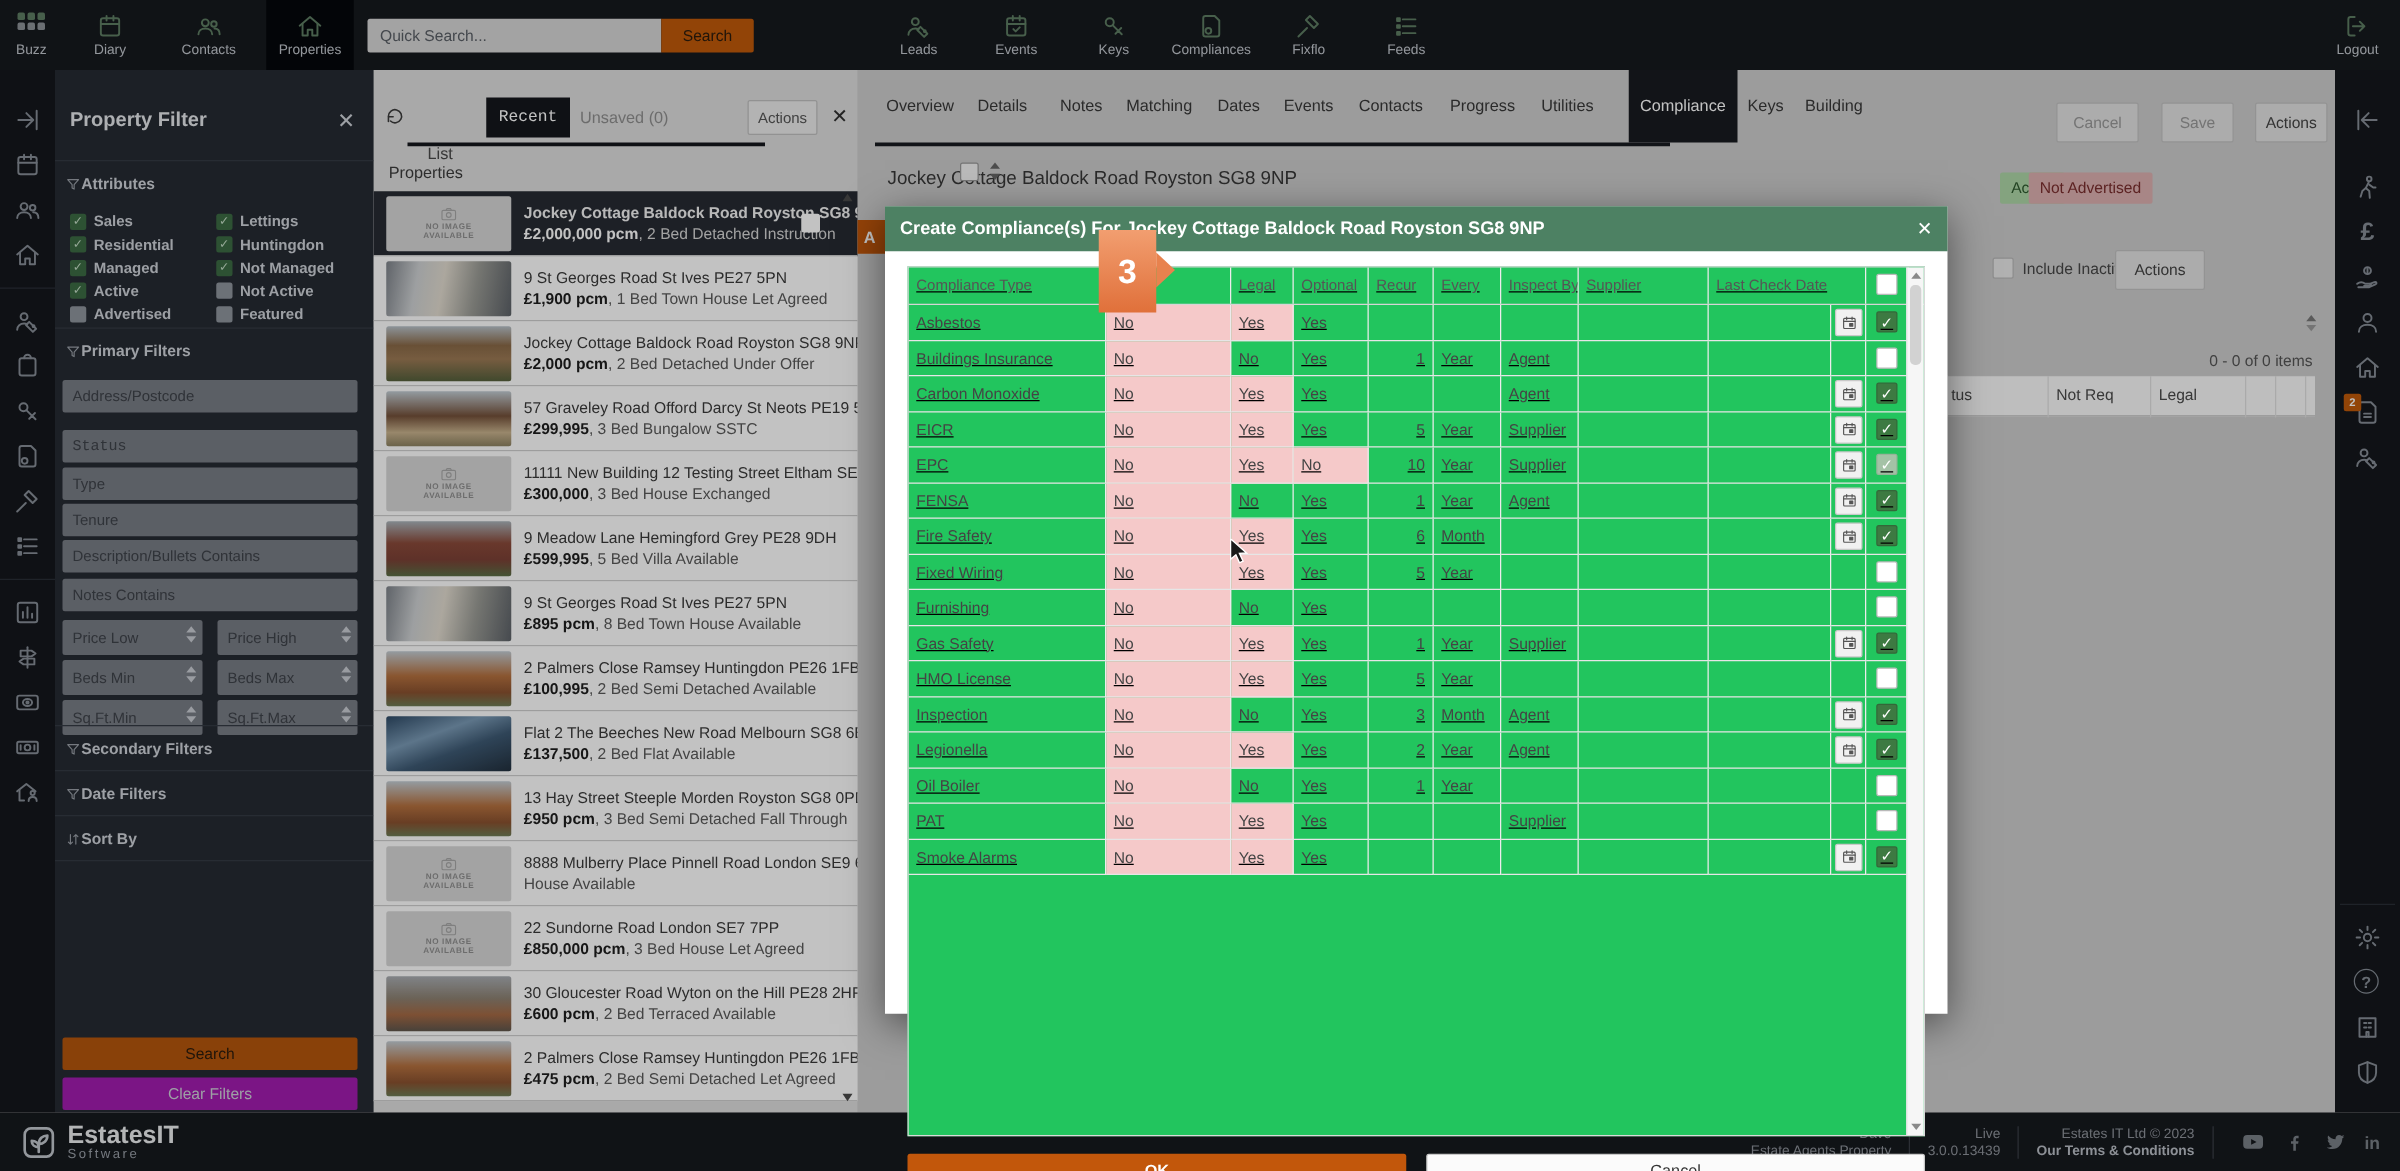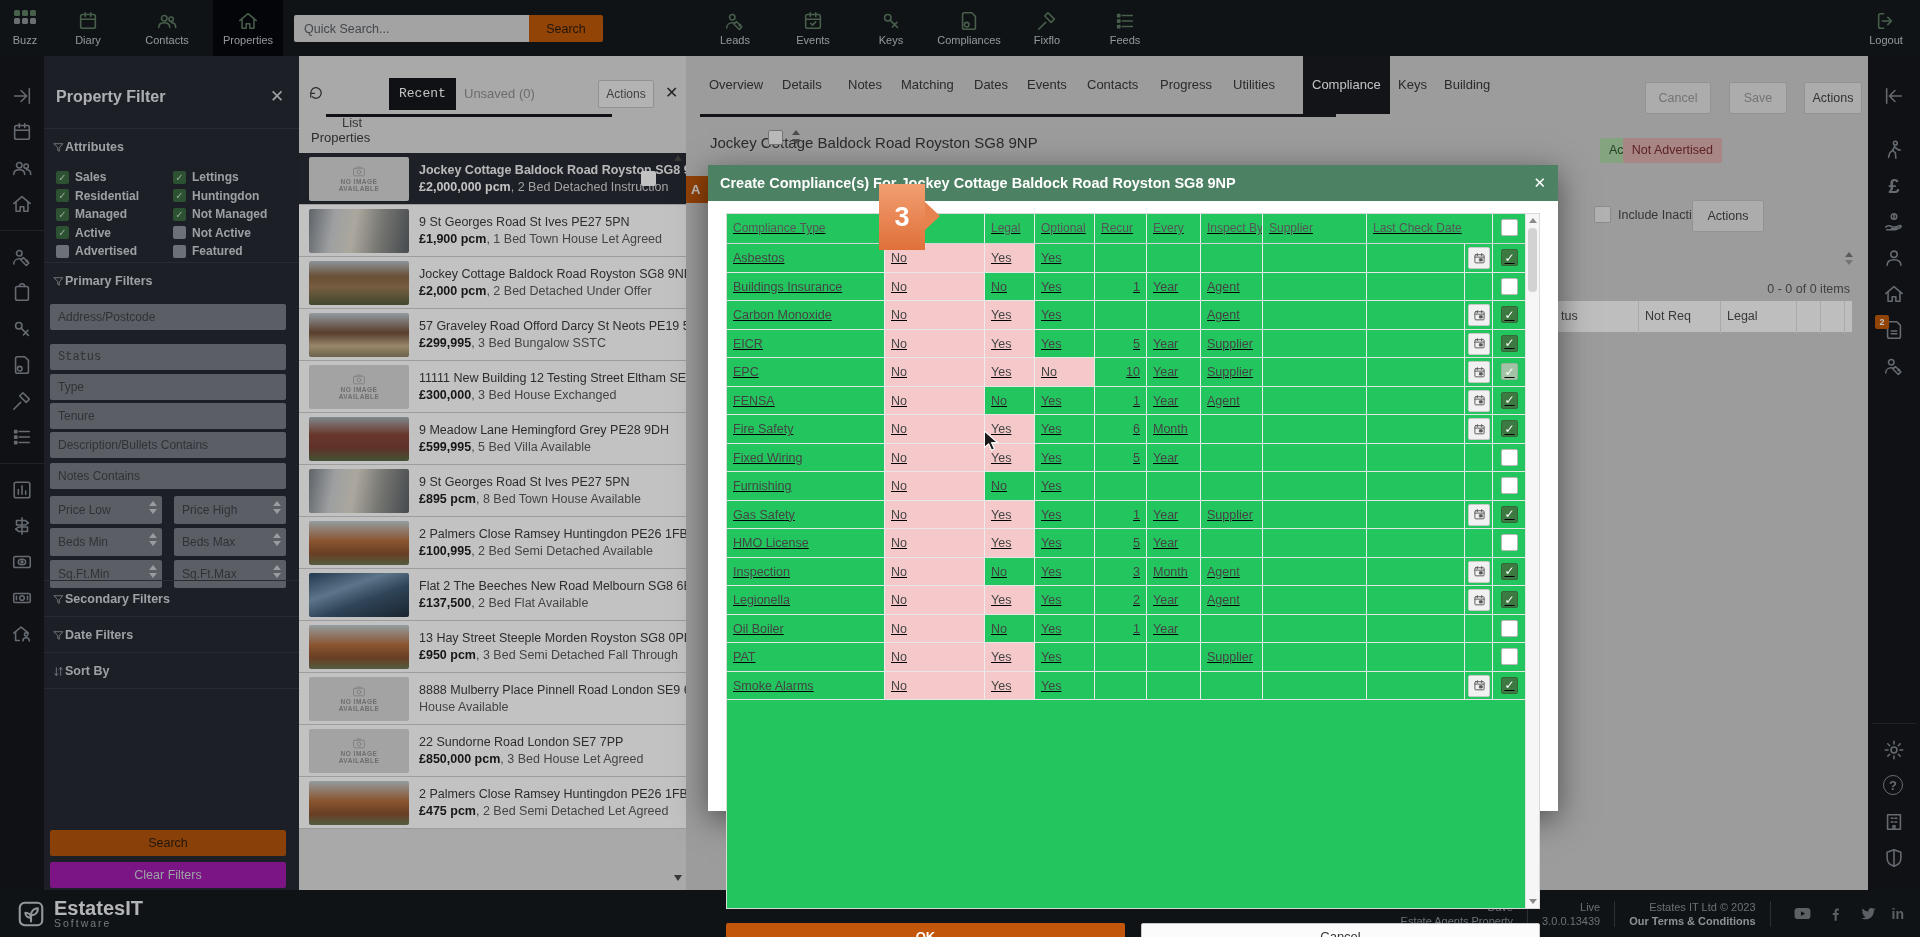--- a/index.html
+++ b/index.html
@@ -670,20 +670,27 @@
               <span>NO IMAGE</span>
               <span>AVAILABLE</span>
             </div>
           </div>
           <div class="ptext">
             <div class="addr">22 Sundorne Road London SE7 7PP</div>
             <div class="l2"><b>£850,000 pcm</b><span>, 3 Bed House Let Agreed</span></div>
           </div>
         </div>
         <div class="prow">
+          <div class="pthumb th-terrace"></div>
+          <div class="ptext">
+            <div class="addr">30 Gloucester Road Wyton on the Hill PE28 2HF</div>
+            <div class="l2"><b>£600 pcm</b><span>, 2 Bed Terraced Available</span></div>
+          </div>
+        </div>
+        <div class="prow">
           <div class="pthumb th-semi"></div>
           <div class="ptext">
             <div class="addr">2 Palmers Close Ramsey Huntingdon PE26 1FB</div>
             <div class="l2"><b>£475 pcm</b><span>, 2 Bed Semi Detached Let Agreed</span></div>
           </div>
         </div>
       </div>
     <div class="lp-scroll">
       <div class="tri-u"></div>
       <div class="tri-d"></div>

